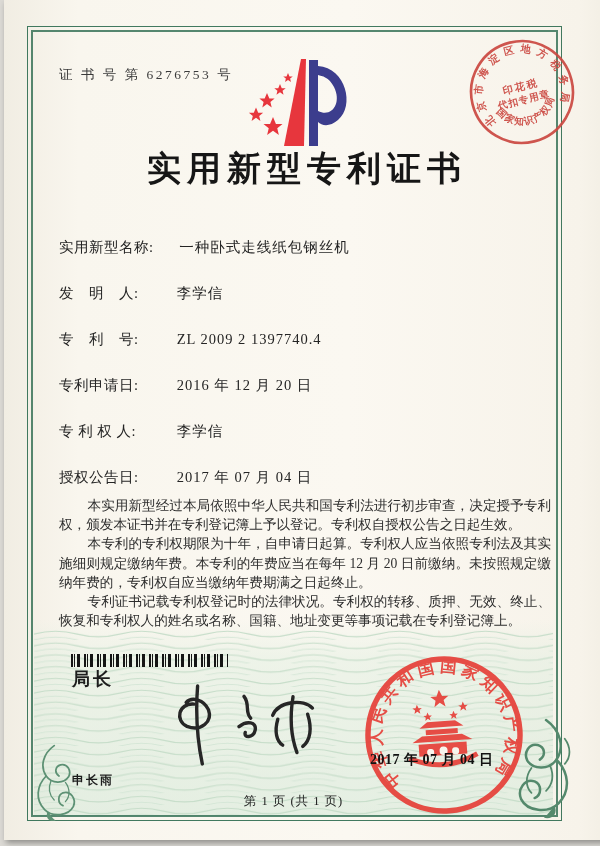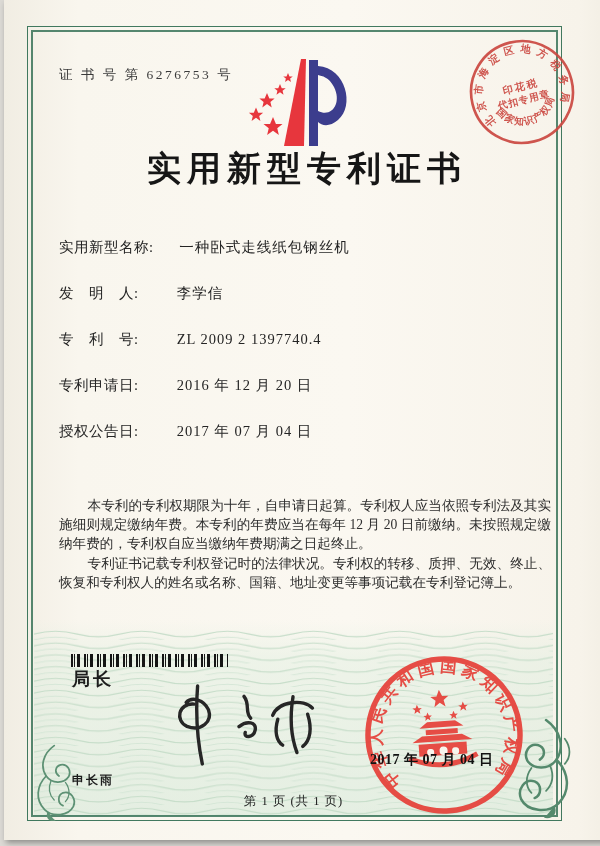--- a/index.html
+++ b/index.html
@@ -140,26 +140,31 @@
     </div>
     <div class="frow">
       <span class="flabel">专　利　号:</span>
       <span class="fvalue">ZL 2009 2 1397740.4</span>
     </div>
     <div class="frow">
       <span class="flabel">专利申请日:</span>
       <span class="fvalue">2016 年 12 月 20 日</span>
     </div>
     <div class="frow">
+      <span class="flabel">专 利 权 人:</span>
+      <span class="fvalue">李学信</span>
+    </div>
+    <div class="frow">
       <span class="flabel">授权公告日:</span>
       <span class="fvalue">2017 年 07 月 04 日</span>
     </div>
   </div>
 
   <div class="paras">
+    <p>本实用新型经过本局依照中华人民共和国专利法进行初步审查，决定授予专利权，颁发本证书并在专利登记簿上予以登记。专利权自授权公告之日起生效。</p>
     <p>本专利的专利权期限为十年，自申请日起算。专利权人应当依照专利法及其实施细则规定缴纳年费。本专利的年费应当在每年 12 月 20 日前缴纳。未按照规定缴纳年费的，专利权自应当缴纳年费期满之日起终止。</p>
     <p>专利证书记载专利权登记时的法律状况。专利权的转移、质押、无效、终止、恢复和专利权人的姓名或名称、国籍、地址变更等事项记载在专利登记簿上。</p>
   </div>
 
   <div class="barcode"></div>
 
   <div class="signer-title">局长</div>
   <div class="signer-name">申长雨</div>
 
   <svg class="signature" width="150" height="95" viewBox="0 0 150 90" xmlns="http://www.w3.org/2000/svg">

